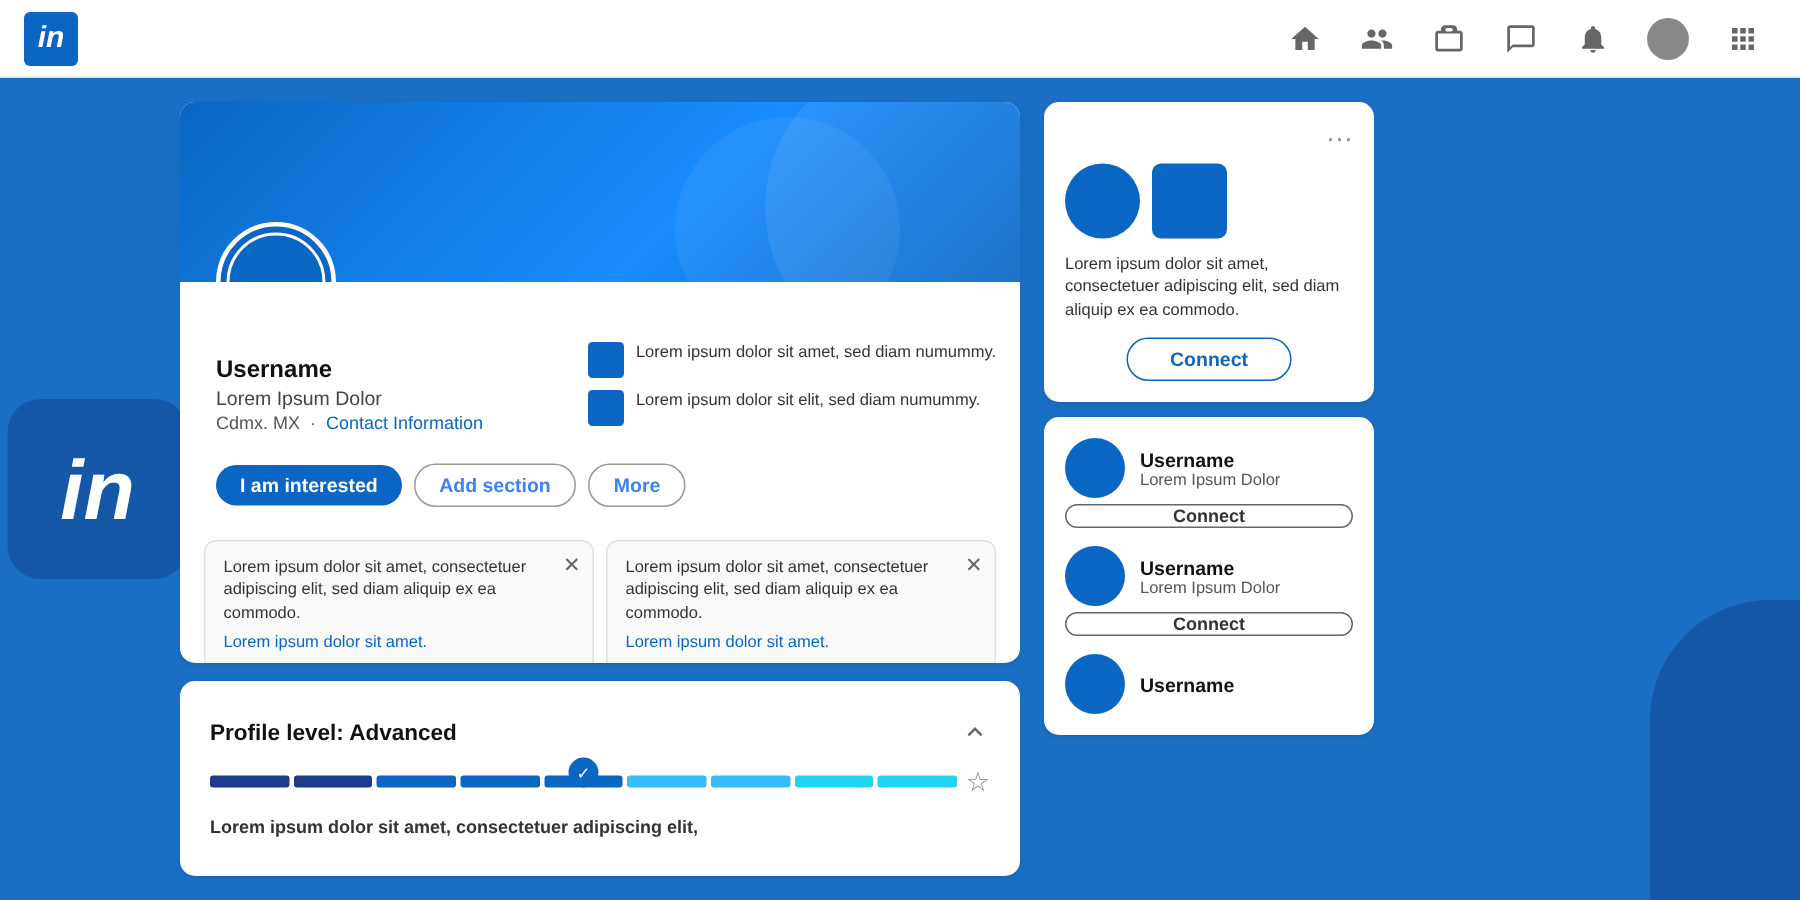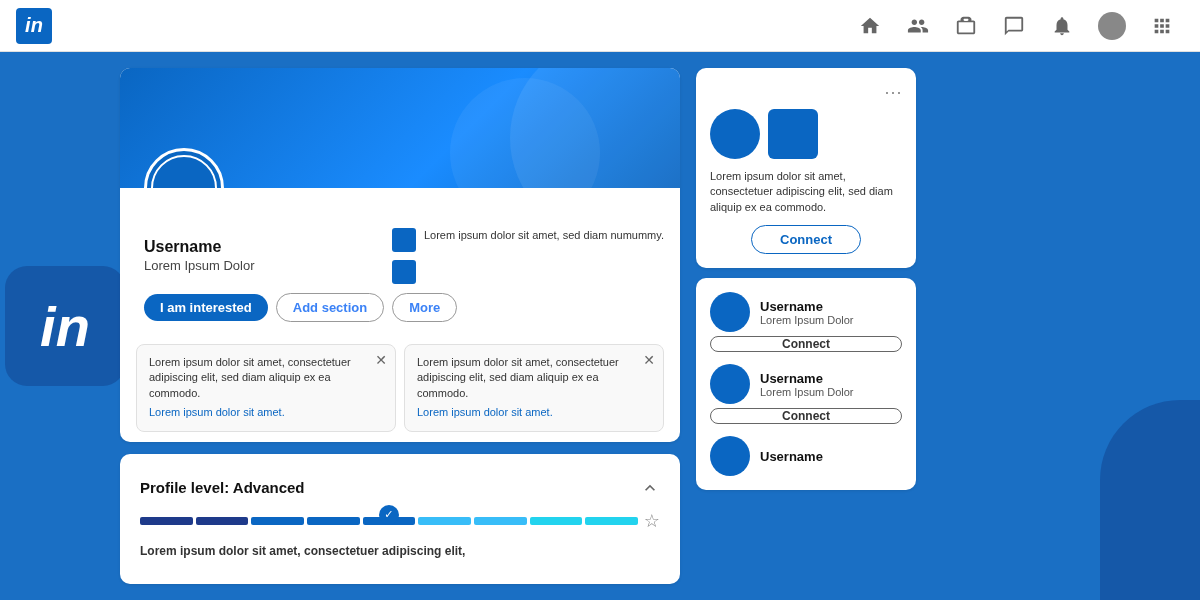--- a/index.html
+++ b/index.html
@@ -558,30 +558,37 @@
           <div class="profile-avatar">
             <div class="profile-avatar-inner"></div>
           </div>
         </div>
       </div>
 
       <div style="position:relative;">
         <div class="profile-info">
           <div class="profile-name">Username</div>
           <div class="profile-title">Lorem Ipsum Dolor</div>
+          <div class="profile-location">
+            <span>Cdmx. MX</span>
+            &nbsp;·&nbsp;
+            <a href="#">Contact Information</a>
+          </div>
         </div>
 
         <div class="profile-side-items">
           <div class="profile-side-item">
             <div class="side-icon-box"></div>
             <div class="side-text">Lorem ipsum dolor sit amet,
 sed diam numummy.</div>
           </div>
           <div class="profile-side-item">
             <div class="side-icon-box"></div>
+            <div class="side-text">Lorem ipsum dolor sit elit,
+sed diam numummy.</div>
           </div>
         </div>
 
         <div class="profile-actions">
           <button class="btn-primary">I am interested</button>
           <button class="btn-secondary">Add section</button>
           <button class="btn-secondary">More</button>
         </div>
 
         <div class="notif-cards">

